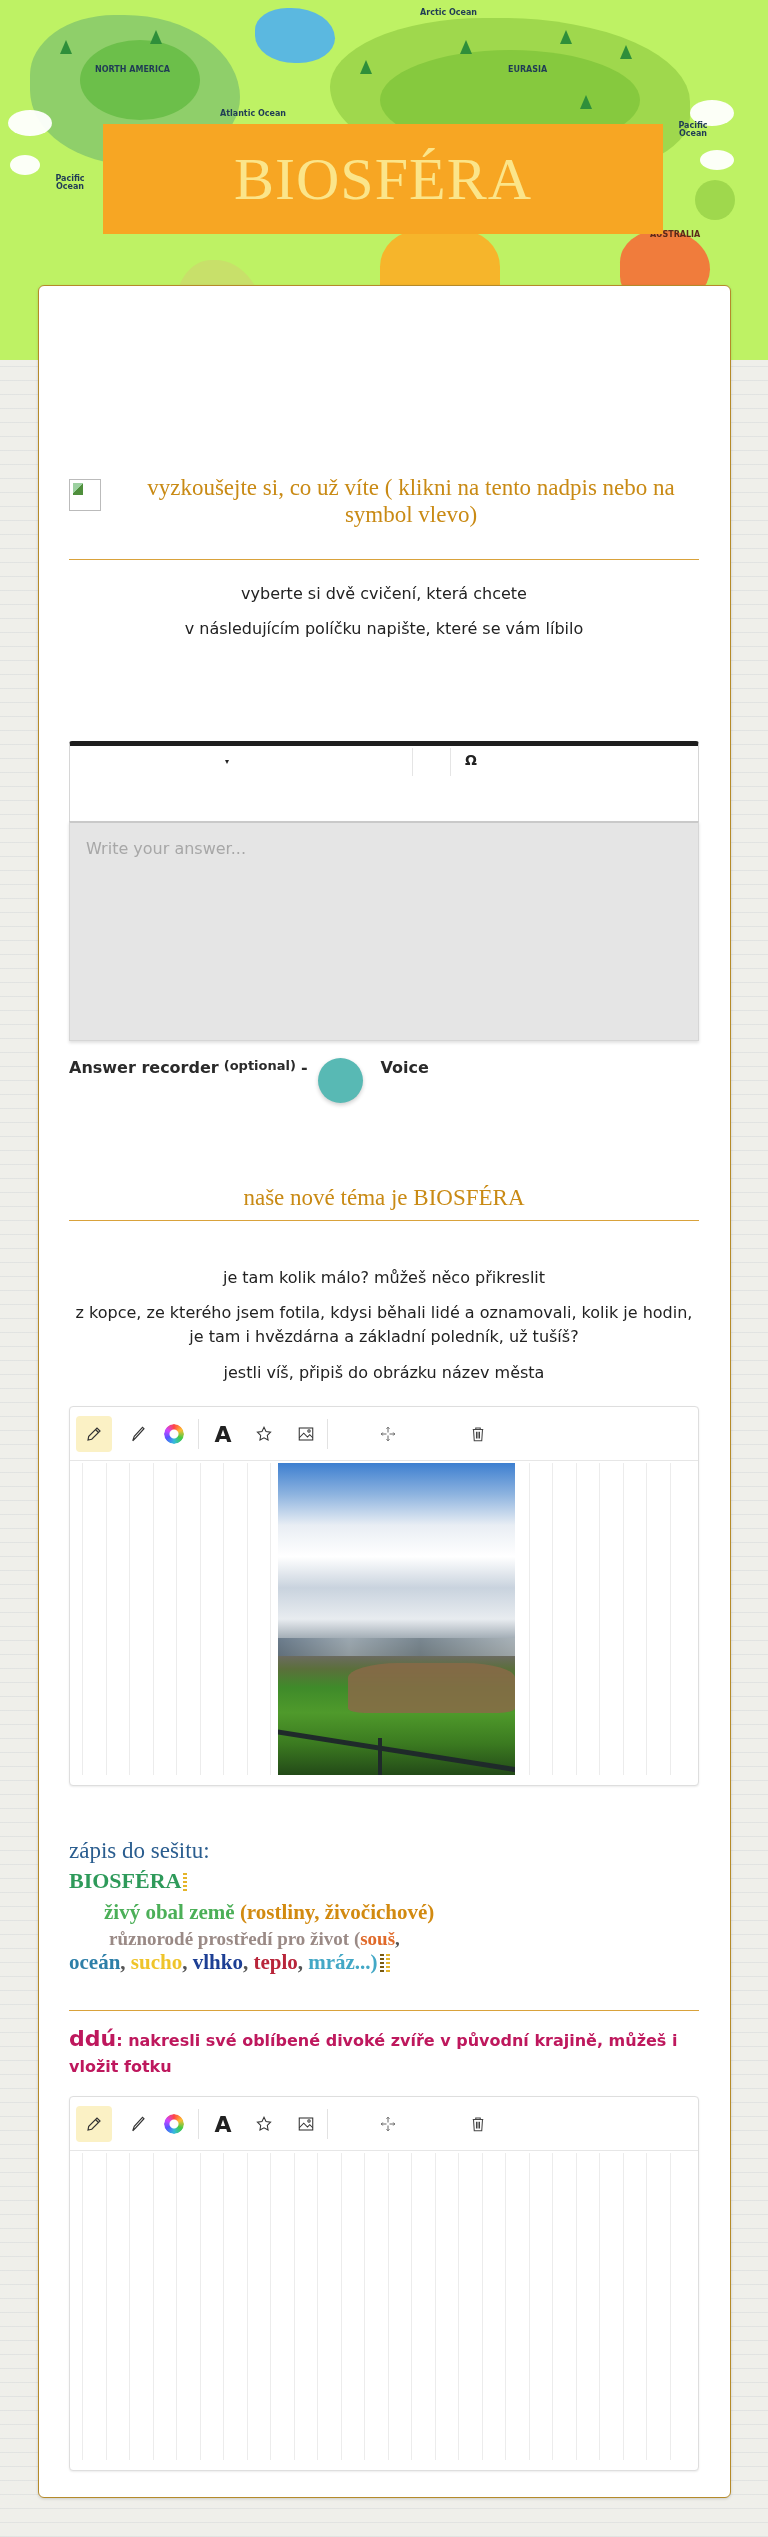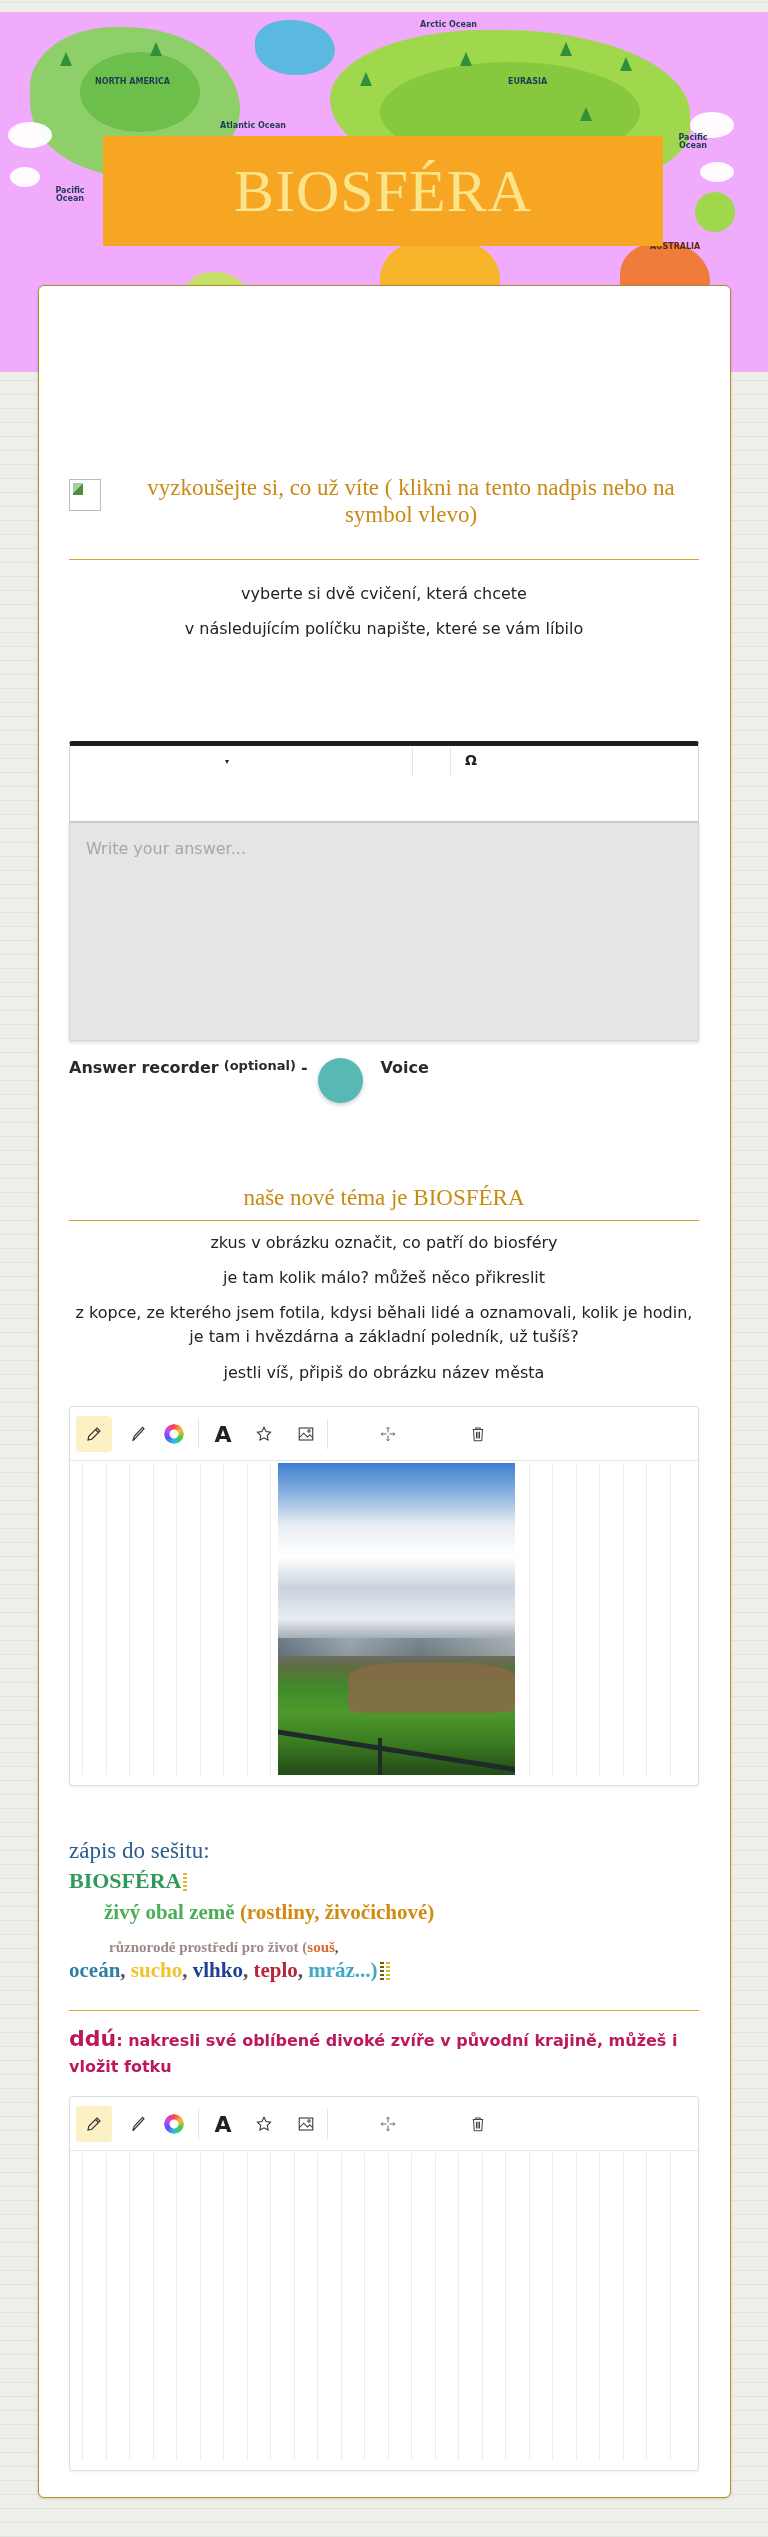--- a/index.html
+++ b/index.html
@@ -8,22 +8,22 @@
     height: 2537px;
     position: relative;
     font-family: "Liberation Sans", "DejaVu Sans", sans-serif;
     background-color: #efefea;
     background-image:
       repeating-linear-gradient(0deg, rgba(200,205,210,0.35) 0px, rgba(200,205,210,0.35) 1px, transparent 1px, transparent 14px);
     overflow: hidden;
   }
   
   .header-map {
-    position: absolute; left: 0; top: 12px; width: 768px; height: 360px;
-    background: #f0abfc;
+    position: absolute; left: 0; top: 0; width: 768px; height: 360px;
+    background: #bef264;
     overflow: hidden;
   }
   .land { position: absolute; border-radius: 40% 55% 45% 50%; }
   .land.na { left: 30px; top: 15px; width: 210px; height: 150px; background: #8fcf6a; }
   .land.green1 { left: 80px; top: 40px; width: 120px; height: 80px; background: #6cbf4a; border-radius: 50%; }
   .land.greenland { left: 255px; top: 8px; width: 80px; height: 55px; background: #5bb8e0; }
   .land.eur { left: 330px; top: 18px; width: 360px; height: 160px; background: #9fd84d; border-radius: 45% 55% 40% 60%; }
   .land.eur2 { left: 380px; top: 50px; width: 260px; height: 100px; background: #86c93e; border-radius: 50%; }
   .land.africa { left: 380px; top: 230px; width: 120px; height: 110px; background: #f6b52b; border-radius: 40% 40% 60% 60%; }
   .land.sa { left: 175px; top: 260px; width: 90px; height: 120px; background: #c8e06a; }
@@ -128,21 +128,21 @@
   }
   .photo .trees { position: absolute; left: 70px; top: 200px; width: 167px; height: 50px; background: #8a6a48; border-radius: 30% 30% 10% 10%; opacity: .85; }
   .photo .rail { position: absolute; left: -10px; top: 265px; width: 270px; height: 5px; background: #1f2a2a; transform: rotate(9deg); transform-origin: left; }
   .photo .post { position: absolute; left: 100px; top: 275px; width: 4px; height: 40px; background: #1f2a2a; }
   .photo .city { position: absolute; left: 0; top: 175px; width: 237px; height: 18px; background: linear-gradient(90deg,#5d6f80,#9aa6ae 30%,#6f7d86 60%,#aab3b8); opacity: .8; }
   
   .notes { position: absolute; left: 30px; top: 1550px; width: 640px; font-family: "Liberation Serif", "DejaVu Serif", serif; }
   .notes .n-title { font-size: 23px; color: #2a5d8f; line-height: 30px; }
   .notes .n-bio { font-size: 22px; color: #2e9a5a; font-weight: bold; line-height: 30px; }
   .notes .n-line1 { font-size: 21px; color: #4caf58; font-weight: bold; line-height: 32px; padding-left: 35px; }
-  .notes .n-line2 { font-size: 15px; color: #9a8a86; font-weight: bold; line-height: 22px; padding-left: 40px; margin-top: 8px; }
+  .notes .n-line2 { font-size: 19px; color: #9a8a86; font-weight: bold; line-height: 22px; padding-left: 40px; margin-top: 0; }
   .notes .n-line3 { font-size: 21px; font-weight: bold; line-height: 24px; }
   .handle { display: inline-block; width: 4px; height: 20px; vertical-align: middle;
     background: repeating-linear-gradient(180deg,#e4b42a 0 2px,transparent 2px 4px); margin-left: 2px; }
   .c-orange { color: #d28a10; }
   .c-red-or { color: #e06a2a; }
   .c-teal { color: #2d7fa8; }
   .c-yellow { color: #efc42a; }
   .c-navy { color: #1d3f94; }
   .c-crimson { color: #b8253a; }
   .c-sky { color: #43a8c6; }
@@ -218,21 +218,20 @@
   <div class="recorder">
     <span class="rec-label">Answer recorder</span>
     <span class="rec-opt">(optional)</span>
     <span class="rec-dash">-</span>
     <button class="rec-btn"></button>
     <span class="rec-voice">Voice</span>
   </div>
 
   <div class="section heading-serif" style="top:898px">naše nové téma je BIOSFÉRA</div>
   <div class="rule" style="top:934px"></div>
-  <div class="section body-text" style="top:945px">zkus v obrázku označit, co patří do biosféry</div>
   <div class="section body-text" style="top:980px">je tam kolik málo? můžeš něco přikreslit</div>
   <div class="section body-text" style="top:1015px">z kopce, ze kterého jsem fotila, kdysi běhali lidé a oznamovali, kolik je hodin, je tam i hvězdárna a základní poledník, už tušíš?</div>
   <div class="section body-text" style="top:1075px">jestli víš, připiš do obrázku název města</div>
 
   <div class="draw" style="top:1120px;height:380px">
     <div class="draw-toolbar">
       <div class="dt-btn active" style="left:6px">
         <svg width="18" height="18" viewBox="0 0 24 24" fill="none" stroke="#333" stroke-width="1.6">
             <path d="M4 20l1-5L16 4l4 4L9 19z"></path>
             <path d="M14 6l4 4"></path>

